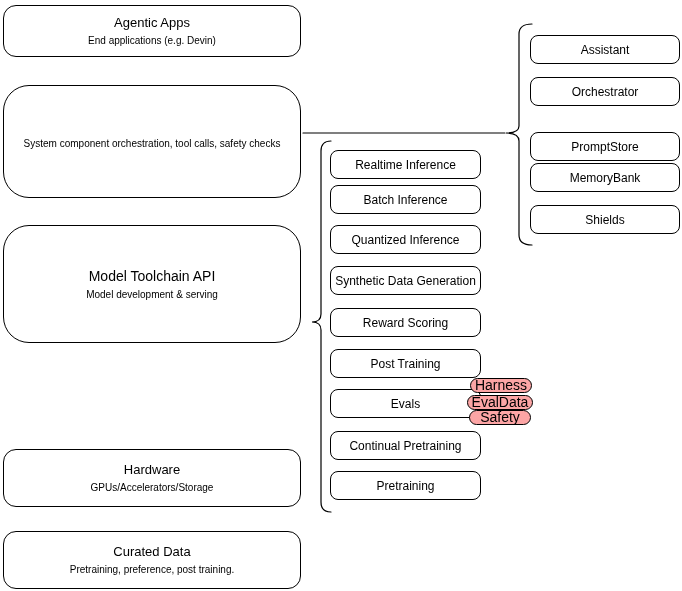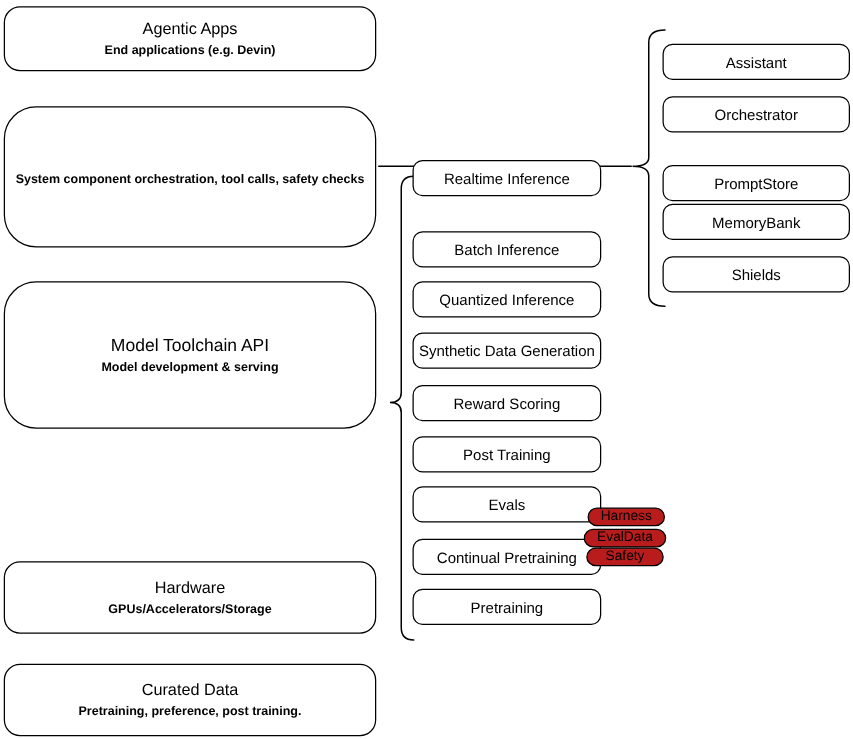--- a/index.html
+++ b/index.html
@@ -37,51 +37,50 @@
     z-index: 1;
   }
   .left-node {
     left: 3px;
     width: 298px;
     border-radius: 13px;
   }
   .left-node.lg { border-radius: 26px; }
   .left-node .title { font-size: 13px; line-height: 16px; }
   .left-node.lg .title { font-size: 14px; line-height: 17px; }
-  .left-node .subtitle { font-size: 10px; line-height: 13px; margin-top: 3px; font-weight: bold; }
+  .left-node .subtitle { font-size: 10px; line-height: 13px; margin-top: 3px; }
   .chip {
     position: absolute;
     box-sizing: border-box;
     background: #ffffff;
     border: 1px solid #000000;
     border-radius: 8px;
     display: flex;
     align-items: center;
     justify-content: center;
     text-align: center;
     font-size: 12px;
     height: 29px;
     z-index: 1;
   }
   .mid-chip { left: 330px; width: 151px; }
   .right-chip { left: 530px; width: 150px; }
   .pill {
     position: absolute;
     box-sizing: border-box;
-    background: #b91c1c;
+    background: #fca5a5;
     border: 1px solid #000000;
     border-radius: 8px;
     height: 15px;
     display: flex;
     align-items: center;
     justify-content: center;
-    font-size: 11px;
+    font-size: 14px;
     line-height: 11px;
     z-index: 2;
-    margin-top: 28px;
   }
 </style>
 </head>
 <body>
 
 <div class="canvas">
 
   <svg class="wires" viewBox="0 0 682 591" aria-hidden="true">
     <path d="M 303 133 L 505 133"></path>
     <path d="M 532 24 Q 519 24 519 34 L 519 126 Q 519 133 506 133 Q 519 133 519 141 L 519 235 Q 519 245 532 245"></path>
@@ -101,21 +100,21 @@
   </div>
   <div class="node left-node" style="top:449px;height:58px">
     <div class="title">Hardware</div>
     <div class="subtitle">GPUs/Accelerators/Storage</div>
   </div>
   <div class="node left-node" style="top:531px;height:58px">
     <div class="title">Curated Data</div>
     <div class="subtitle">Pretraining, preference, post training.</div>
   </div>
 
-  <div class="chip mid-chip" style="top:128px">Realtime Inference</div>
+  <div class="chip mid-chip" style="top:150px">Realtime Inference</div>
   <div class="chip mid-chip" style="top:185px">Batch Inference</div>
   <div class="chip mid-chip" style="top:225px">Quantized Inference</div>
   <div class="chip mid-chip" style="top:266px">Synthetic Data Generation</div>
   <div class="chip mid-chip" style="top:308px">Reward Scoring</div>
   <div class="chip mid-chip" style="top:349px">Post Training</div>
   <div class="chip mid-chip" style="top:389px">Evals</div>
   <div class="chip mid-chip" style="top:431px">Continual Pretraining</div>
   <div class="chip mid-chip" style="top:471px">Pretraining</div>
 
   <div class="pill" style="left:470px;top:378px;width:62px">Harness</div>

